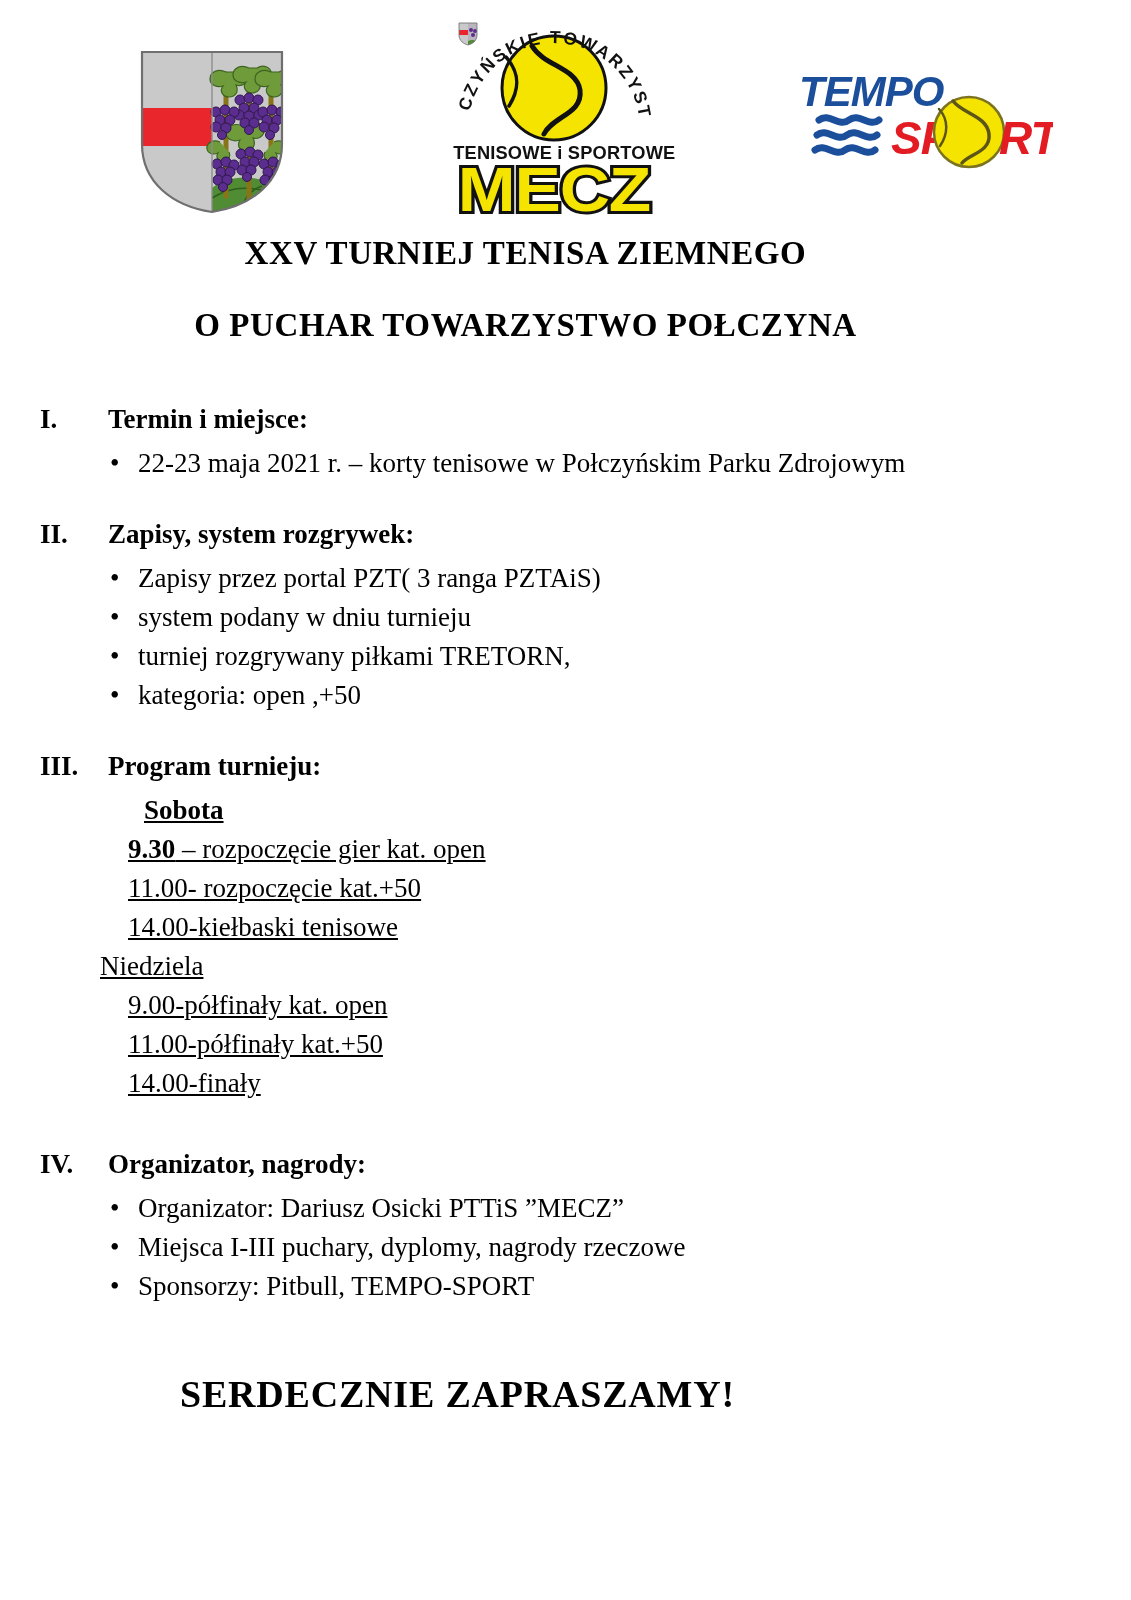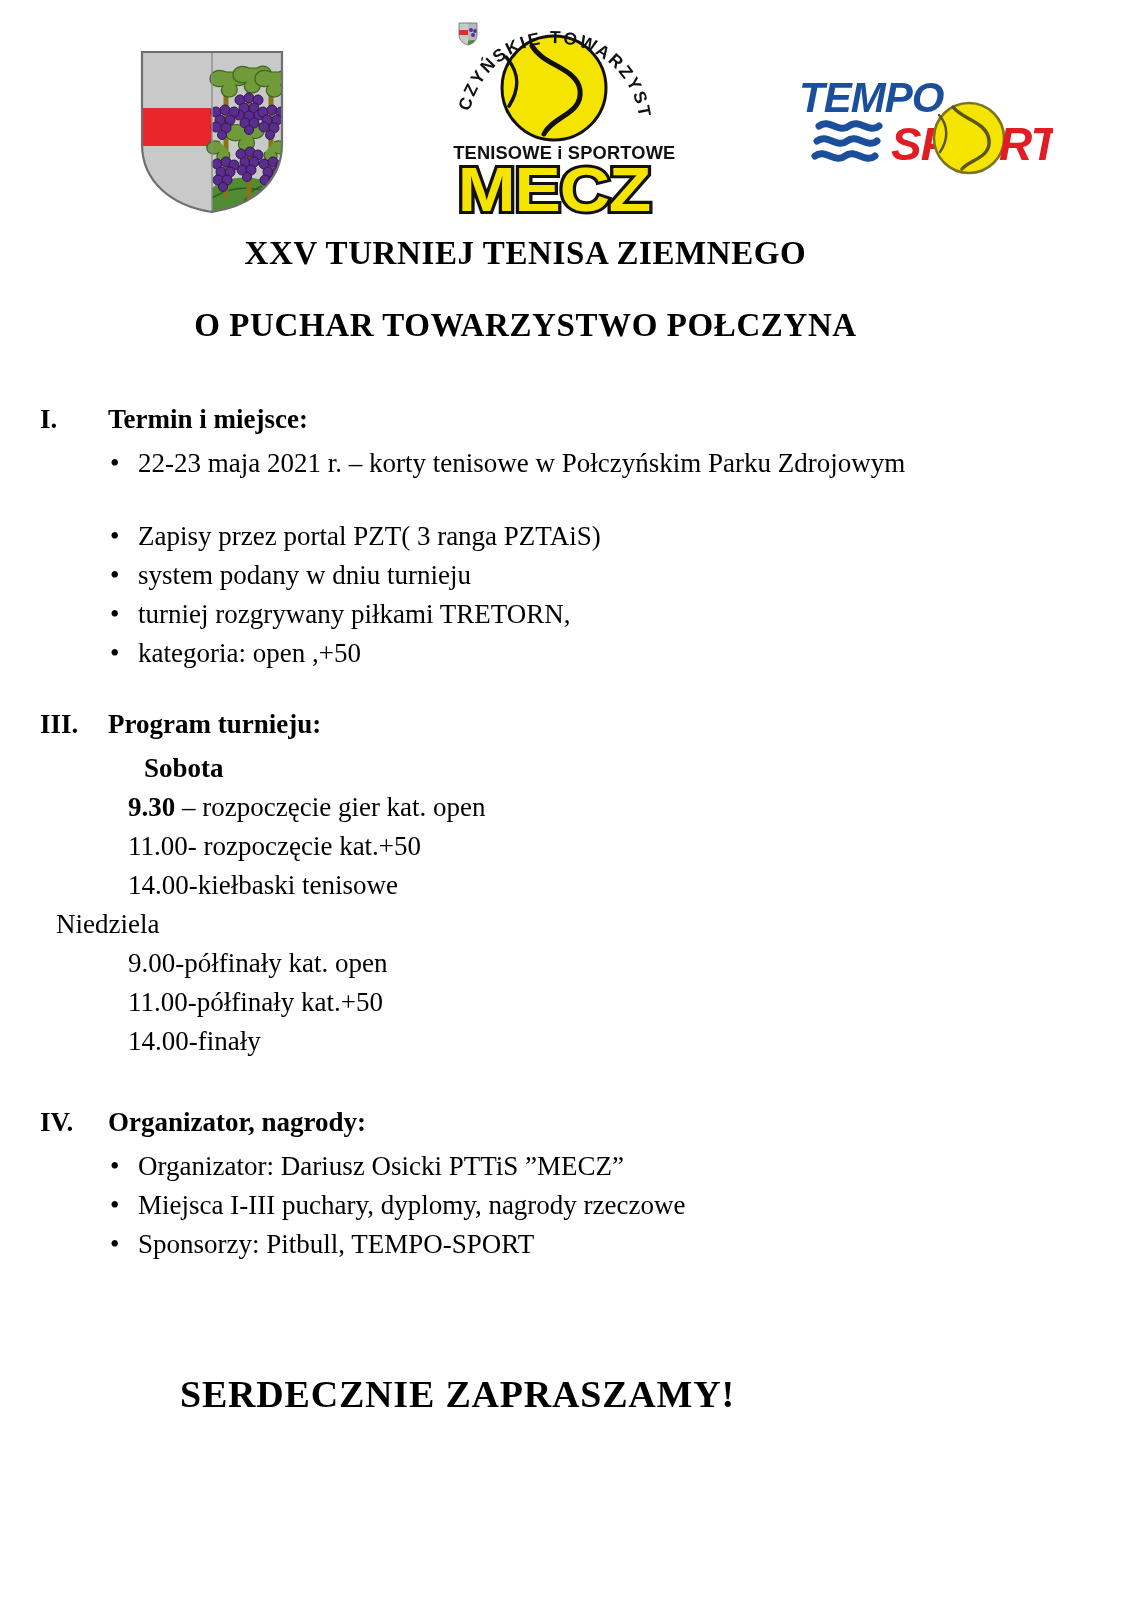--- a/index.html
+++ b/index.html
@@ -88,21 +88,20 @@
     transform: scaleX(1.12) scaleY(1.02);
   }
 
   
   .tempo-wrap {
     position: absolute;
     left: 793px;
     top: 62px;
     width: 260px;
     height: 108px;
-    margin-top: 6px;
   }
 
   
   .title-block {
     position: absolute;
     left: 0;
     top: 228px;
     width: 1051px;
     text-align: center;
   }
@@ -167,27 +166,28 @@
 
   .program {
     margin: 0;
     padding: 0;
     list-style: none;
   }
   .program li {
     font-size: 27px;
     line-height: 39px;
     padding-left: 128px;
+    text-decoration: underline;
   }
   .program li.day-sobota {
     font-weight: bold;
     padding-left: 144px;
   }
   .program li.day-niedziela {
-    padding-left: 56px;
+    padding-left: 100px;
   }
   .program li .tm { font-weight: bold; }
   .gap-md { height: 34px; }
   .gap-lg { height: 44px; }
 
   .closing {
     position: absolute;
     left: 0;
     top: 1372px;
     width: 915px;
@@ -394,20 +394,24 @@
       <li>
         <span class="dot">•</span>
         <span>22-23 maja 2021 r. – korty tenisowe w Połczyńskim Parku Zdrojowym</span>
       </li>
     </ul>
   </div>
 
   <div class="gap-md"></div>
 
   <div class="section">
+    <div class="sec-head-row">
+      <span class="sec-numeral">II.</span>
+      <span class="sec-title">Zapisy, system rozgrywek:</span>
+    </div>
     <ul class="bullets">
       <li>
         <span class="dot">•</span>
         <span>Zapisy przez portal PZT( 3 ranga PZTAiS)</span>
       </li>
       <li>
         <span class="dot">•</span>
         <span>system podany w dniu turnieju</span>
       </li>
       <li>

